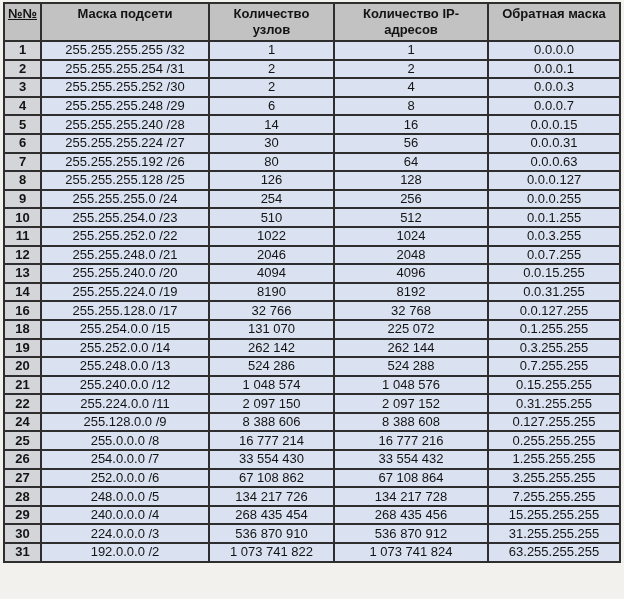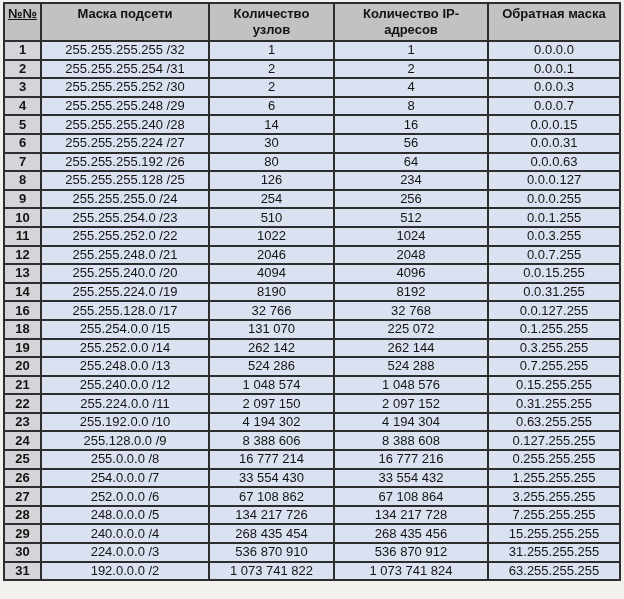--- a/index.html
+++ b/index.html
@@ -148,21 +148,21 @@
     <td>255.255.255.192 /26</td>
     <td>80</td>
     <td>64</td>
     <td>0.0.0.63</td>
   </tr>
 
   <tr>
     <td class="num">8</td>
     <td>255.255.255.128 /25</td>
     <td>126</td>
-    <td>234</td>
+    <td>128</td>
     <td>0.0.0.127</td>
   </tr>
 
   <tr>
     <td class="num">9</td>
     <td>255.255.255.0 /24</td>
     <td>254</td>
     <td>256</td>
     <td>0.0.0.255</td>
   </tr>
@@ -250,27 +250,20 @@
   </tr>
 
   <tr>
     <td class="num">22</td>
     <td>255.224.0.0 /11</td>
     <td>2 097 150</td>
     <td>2 097 152</td>
     <td>0.31.255.255</td>
   </tr>
 
-  <tr>
-    <td class="num">23</td>
-    <td>255.192.0.0 /10</td>
-    <td>4 194 302</td>
-    <td>4 194 304</td>
-    <td>0.63.255.255</td>
-  </tr>
 
   <tr>
     <td class="num">24</td>
     <td>255.128.0.0 /9</td>
     <td>8 388 606</td>
     <td>8 388 608</td>
     <td>0.127.255.255</td>
   </tr>
 
   <tr>

